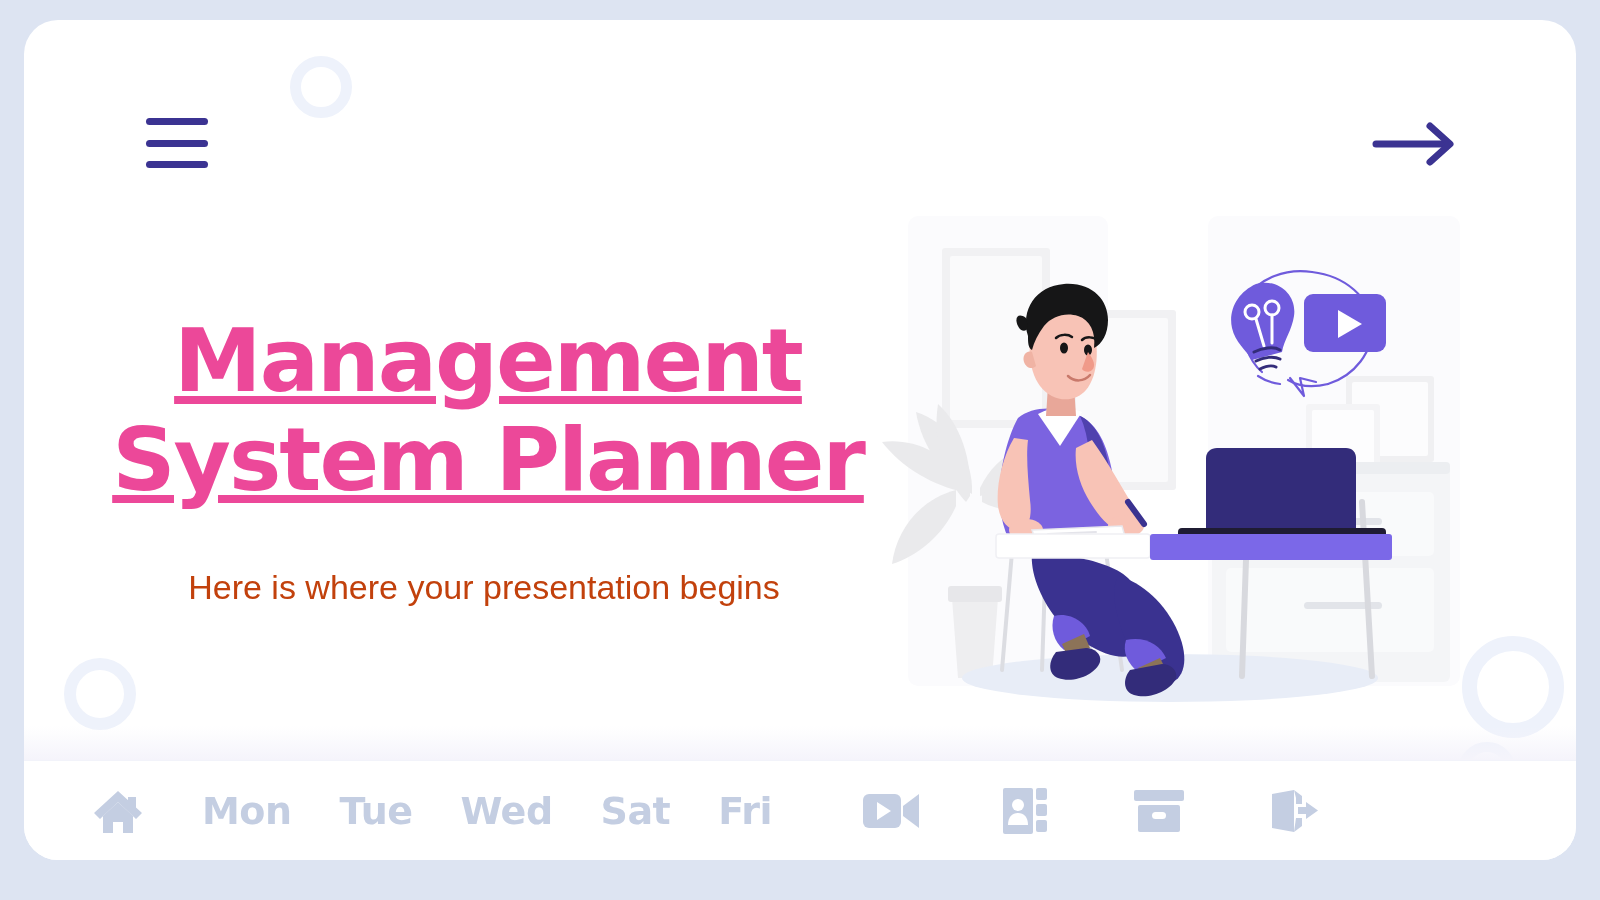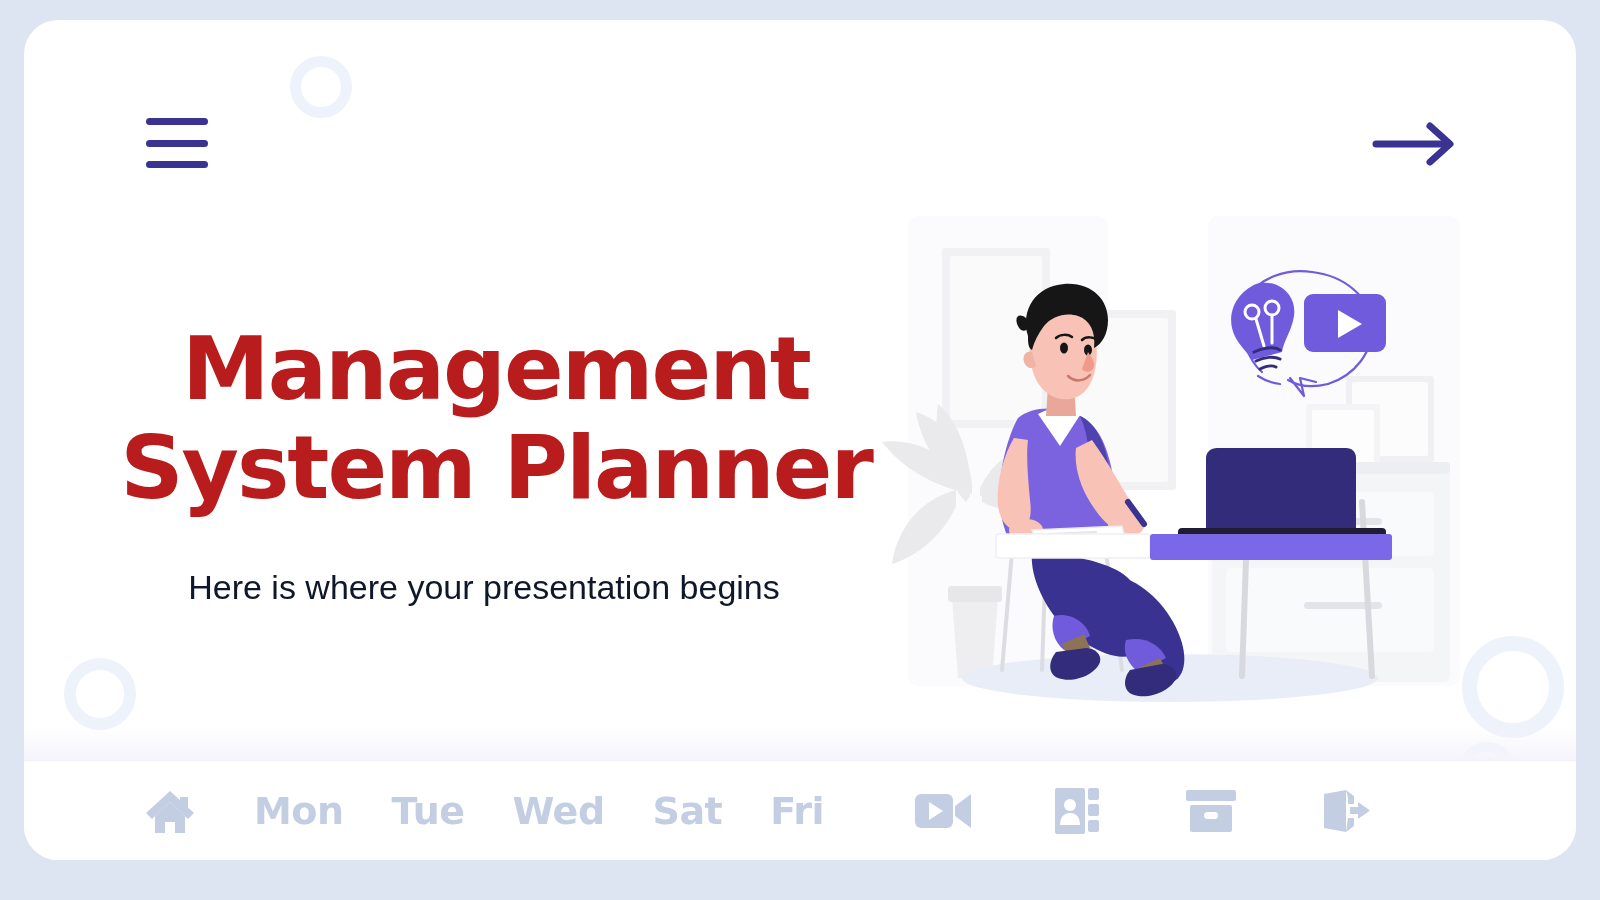--- a/index.html
+++ b/index.html
@@ -65,39 +65,40 @@
     height: 48px;
     cursor: pointer;
   }
 
   
   .headline {
     position: absolute;
     left: 80px;
     top: 288px;
     width: 760px;
-    margin: 12px;
+    margin: 4px;
     font-family: "DejaVu Sans", sans-serif;
     font-size: 88px;
     line-height: 1.12;
     font-weight: 700;
     letter-spacing: -2px;
-    color: #b91c1c;
+    color: #ec4899;
     text-align: center;
+    text-decoration: underline;
   }
   .subtitle {
     position: absolute;
     left: 80px;
     top: 548px;
     width: 760px;
     margin: 0;
     font-family: "Liberation Sans", sans-serif;
     font-size: 34px;
     font-weight: 400;
-    color: #0f172a;
+    color: #c2410c;
     text-align: center;
   }
 
   
   .illustration {
     position: absolute;
     left: 836px;
     top: 180px;
     width: 620px;
     height: 520px;
@@ -107,21 +108,21 @@
   .nav-strip {
     position: absolute;
     left: 0;
     right: 0;
     bottom: 0;
     height: 100px;
     background: #ffffff;
     border-top: 1px solid #f2f3fa;
     display: flex;
     align-items: center;
-    padding-left: 118px;
+    padding-left: 66px;
     box-sizing: border-box;
   }
   .nav-fade {
     position: absolute;
     left: 0;
     right: 0;
     bottom: 100px;
     height: 34px;
     background: linear-gradient(to bottom, rgba(255,255,255,0) 0%, #f5f4fb 100%);
     pointer-events: none;

